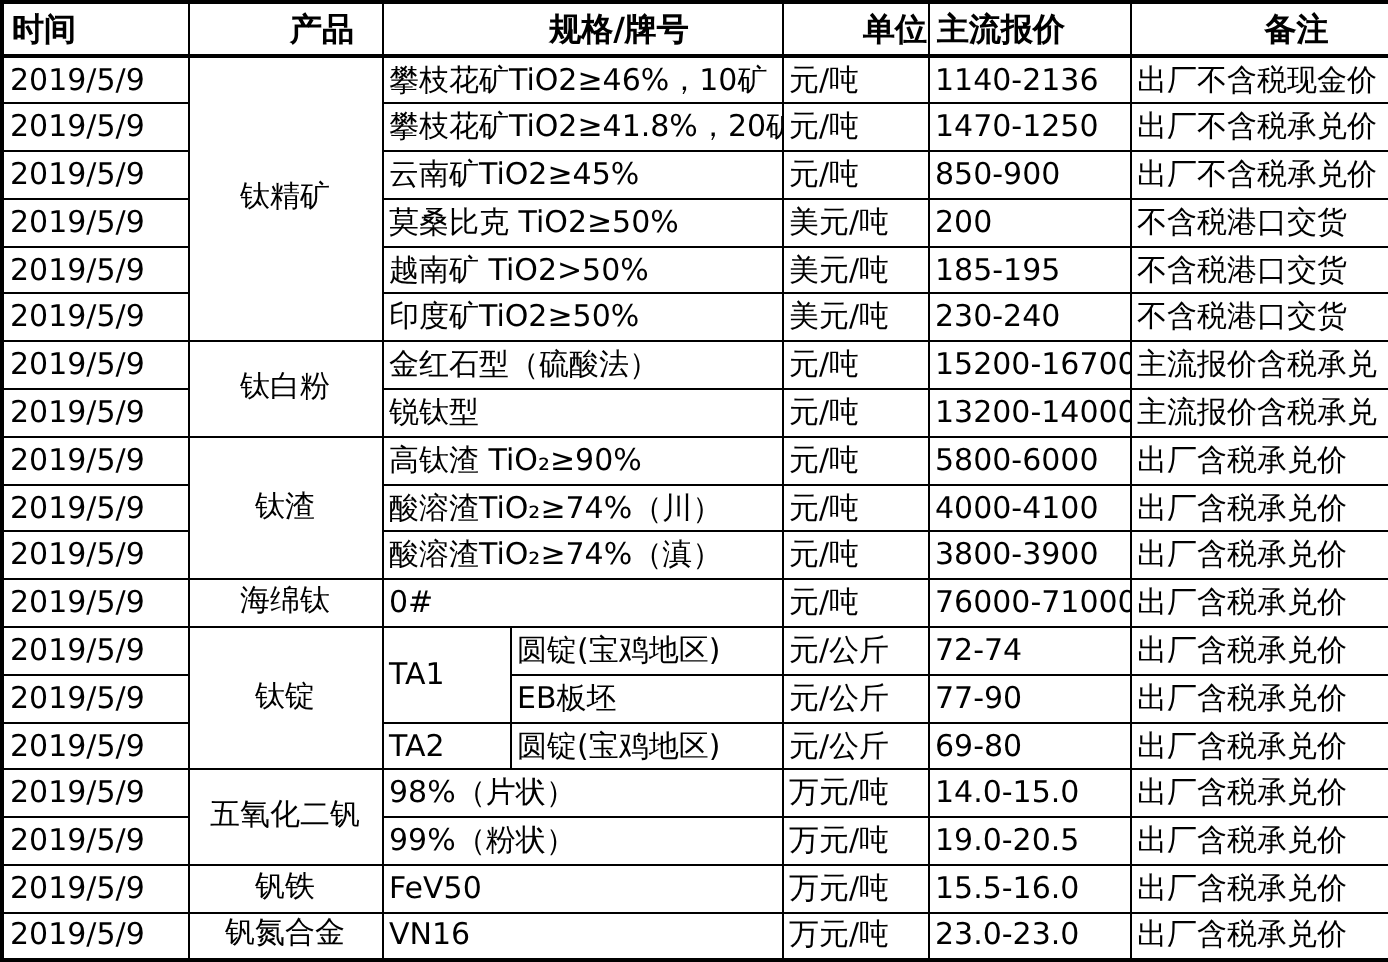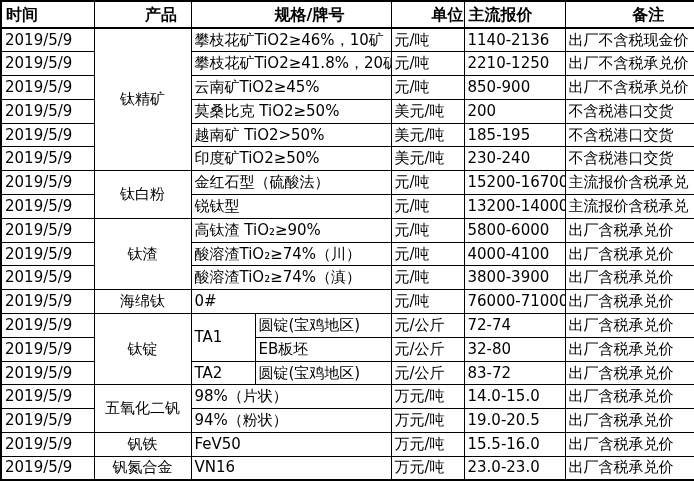--- a/index.html
+++ b/index.html
@@ -79,21 +79,21 @@
       <td class="ac" rowspan="6">钛精矿</td>
       <td class="al" colspan="2">攀枝花矿TiO2≥46%，10矿</td>
       <td class="al">元/吨</td>
       <td class="al">1140-2136</td>
       <td class="al">出厂不含税现金价</td>
     </tr>
     <tr>
       <td class="al">2019/5/9</td>
       <td class="al" colspan="2">攀枝花矿TiO2≥41.8%，20矿</td>
       <td class="al">元/吨</td>
-      <td class="al">2210-1250</td>
+      <td class="al">1470-1250</td>
       <td class="al">出厂不含税承兑价</td>
     </tr>
     <tr>
       <td class="al">2019/5/9</td>
       <td class="al" colspan="2">云南矿TiO2≥45%</td>
       <td class="al">元/吨</td>
       <td class="al">850-900</td>
       <td class="al">出厂不含税承兑价</td>
     </tr>
     <tr>
@@ -168,42 +168,42 @@
       <td class="al" rowspan="2">TA1</td>
       <td class="al">圆锭(宝鸡地区)</td>
       <td class="al">元/公斤</td>
       <td class="al">72-74</td>
       <td class="al">出厂含税承兑价</td>
     </tr>
     <tr>
       <td class="al">2019/5/9</td>
       <td class="al">EB板坯</td>
       <td class="al">元/公斤</td>
-      <td class="al">32-80</td>
+      <td class="al">77-90</td>
       <td class="al">出厂含税承兑价</td>
     </tr>
     <tr>
       <td class="al">2019/5/9</td>
       <td class="al">TA2</td>
       <td class="al">圆锭(宝鸡地区)</td>
       <td class="al">元/公斤</td>
-      <td class="al">83-72</td>
+      <td class="al">69-80</td>
       <td class="al">出厂含税承兑价</td>
     </tr>
     <tr>
       <td class="al">2019/5/9</td>
       <td class="ac" rowspan="2">五氧化二钒</td>
       <td class="al" colspan="2">98%（片状）</td>
       <td class="al">万元/吨</td>
       <td class="al">14.0-15.0</td>
       <td class="al">出厂含税承兑价</td>
     </tr>
     <tr>
       <td class="al">2019/5/9</td>
-      <td class="al" colspan="2">94%（粉状）</td>
+      <td class="al" colspan="2">99%（粉状）</td>
       <td class="al">万元/吨</td>
       <td class="al">19.0-20.5</td>
       <td class="al">出厂含税承兑价</td>
     </tr>
     <tr>
       <td class="al">2019/5/9</td>
       <td class="ac">钒铁</td>
       <td class="al" colspan="2">FeV50</td>
       <td class="al">万元/吨</td>
       <td class="al">15.5-16.0</td>

